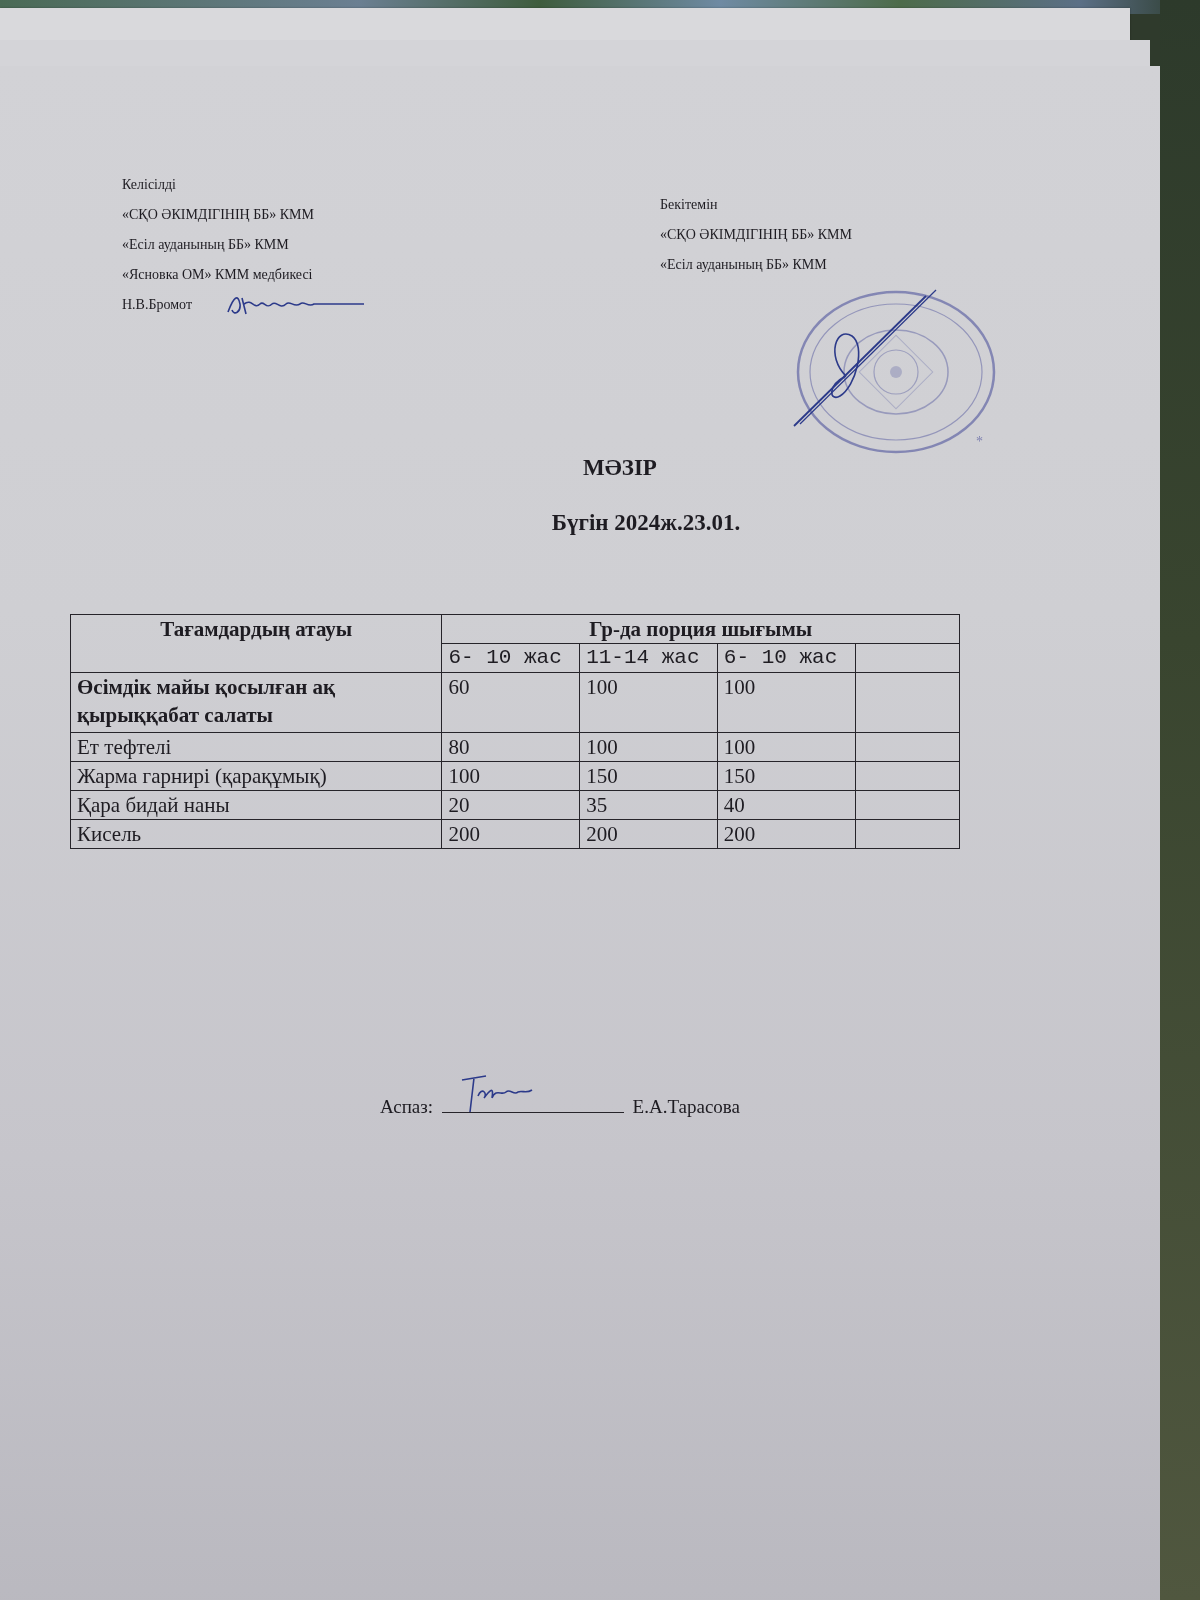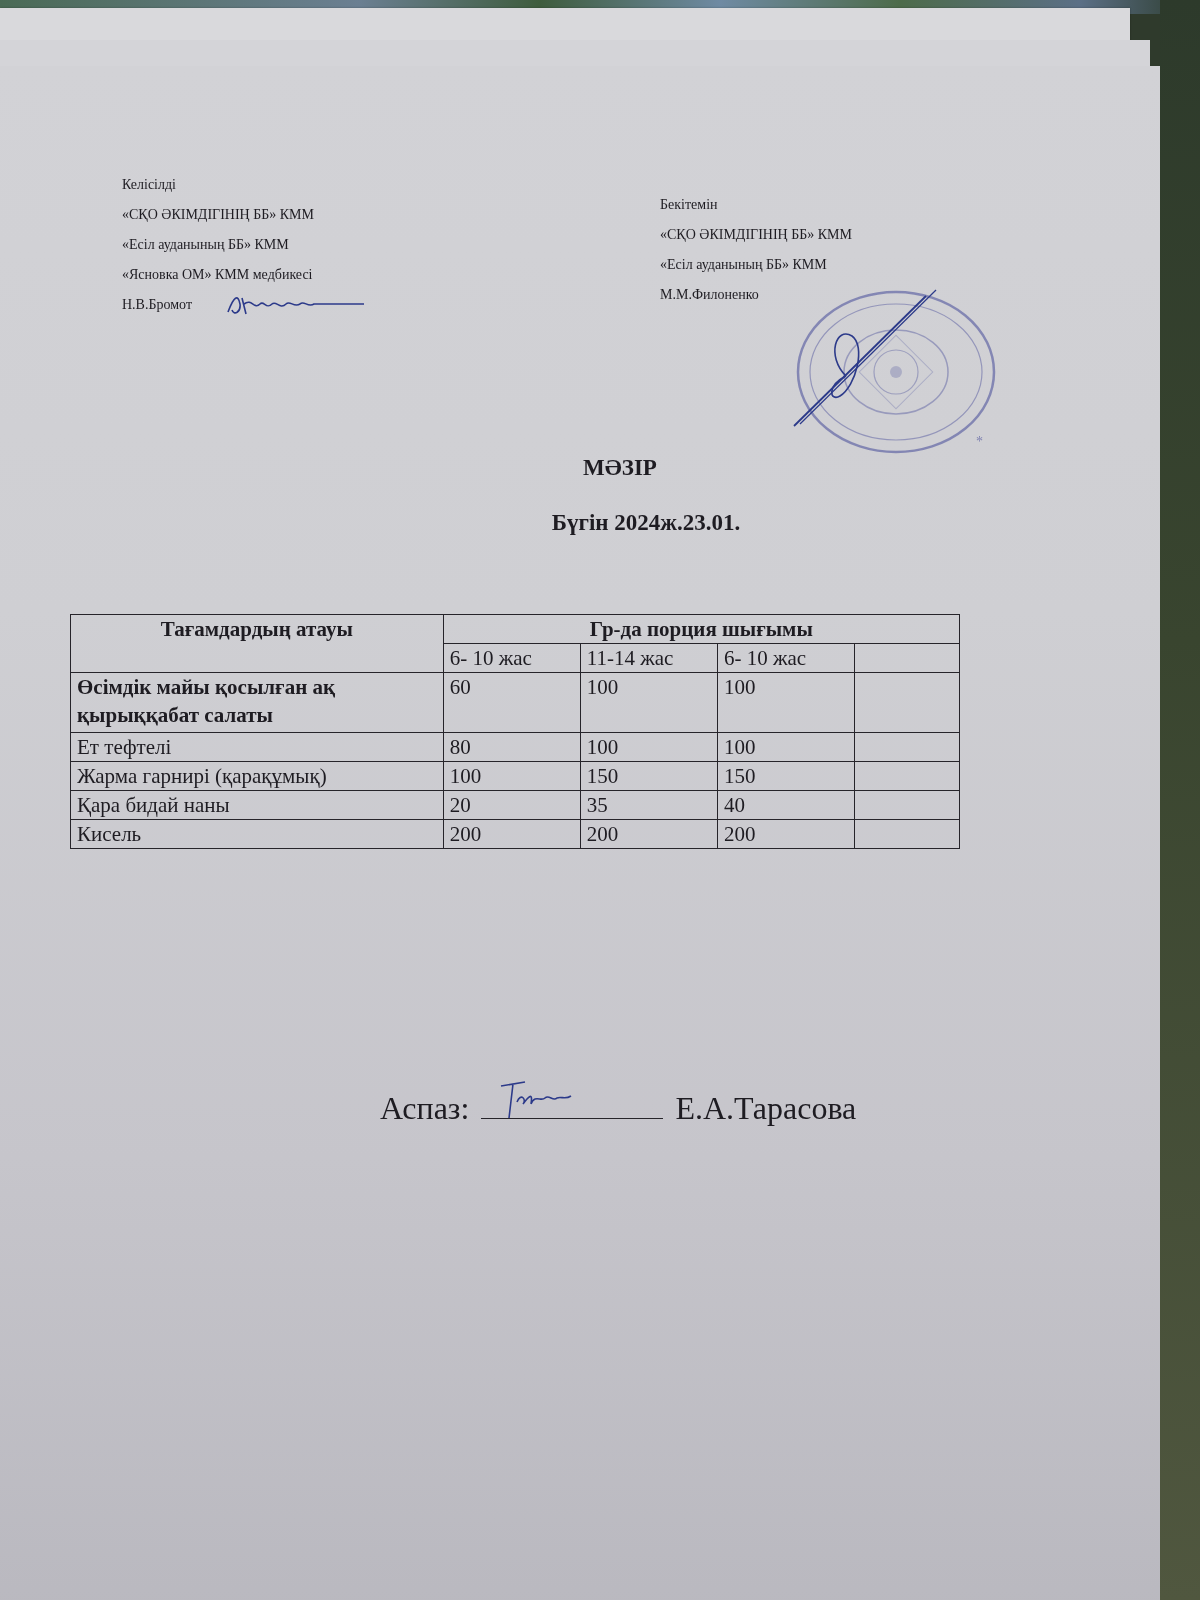--- a/index.html
+++ b/index.html
@@ -51,24 +51,24 @@
   table.menu {
     position:absolute; left:70px; top:614px; width:890px;
     border-collapse:collapse; font-size:21px;
   }
   table.menu td, table.menu th {
     border:1.5px solid #26242a; padding:0 6px; text-align:left; vertical-align:top;
     line-height:28px; font-weight:normal;
   }
   table.menu th.bold { font-weight:bold; text-align:center; }
   table.menu th.name-col { vertical-align:top; width:430px; }
-  .c-age { width:152px; }
+  .c-age { width:152px;font-family:Liberation Mono, monospace; }
   .c-empty { width:120px; }
   .cook {
-    position:absolute; left:380px; top:1090px; font-size:32px; white-space:nowrap;
+    position:absolute; left:380px; top:1090px; font-size:19px; white-space:nowrap;
   }
   .cook .blank {
     display:inline-block; width:182px; border-bottom:1.5px solid #26242a; height:22px;
     position:relative; margin:0 4px;
   }
   .cook .blank svg { position:absolute; left:14px; top:-18px; }
 </style>
 </head>
 <body>
 
@@ -91,21 +91,20 @@
         <path d="M4 22 C10 6,14 4,16 14 C17 22,10 26,8 20 M18 8 L22 24 M20 14 C28 8,30 20,36 14 C40 10,42 20,48 14 C52 10,56 20,62 14 C66 10,70 18,76 14 C80 10,84 18,90 14 L140 14" fill="none" stroke="#2c3a8a" stroke-width="1.6"></path>
       </svg>
     </span>
   </div>
 </div>
 
 <div class="approval right">
   <div>Бекітемін</div>
   <div>«СҚО ӘКІМДІГІНІҢ ББ» КММ</div>
   <div>«Есіл ауданының ББ» КММ</div>
-  <div>М.М.Филоненко</div>
 </div>
 
 <div class="stamp">
   <svg width="212" height="172" viewBox="0 0 212 172">
     <ellipse cx="110" cy="86" rx="98" ry="80" fill="none" stroke="#6a6ea8" stroke-width="2.5" opacity="0.75"></ellipse>
     <ellipse cx="110" cy="86" rx="86" ry="68" fill="none" stroke="#6a6ea8" stroke-width="1.2" opacity="0.6"></ellipse>
     <ellipse cx="110" cy="86" rx="52" ry="42" fill="none" stroke="#6a6ea8" stroke-width="1.5" opacity="0.55"></ellipse>
     <circle cx="110" cy="86" r="22" fill="none" stroke="#6a6ea8" stroke-width="1.2" opacity="0.5"></circle>
     <g fill="#6a6ea8" opacity="0.35">
       <circle cx="110" cy="86" r="6"></circle>

